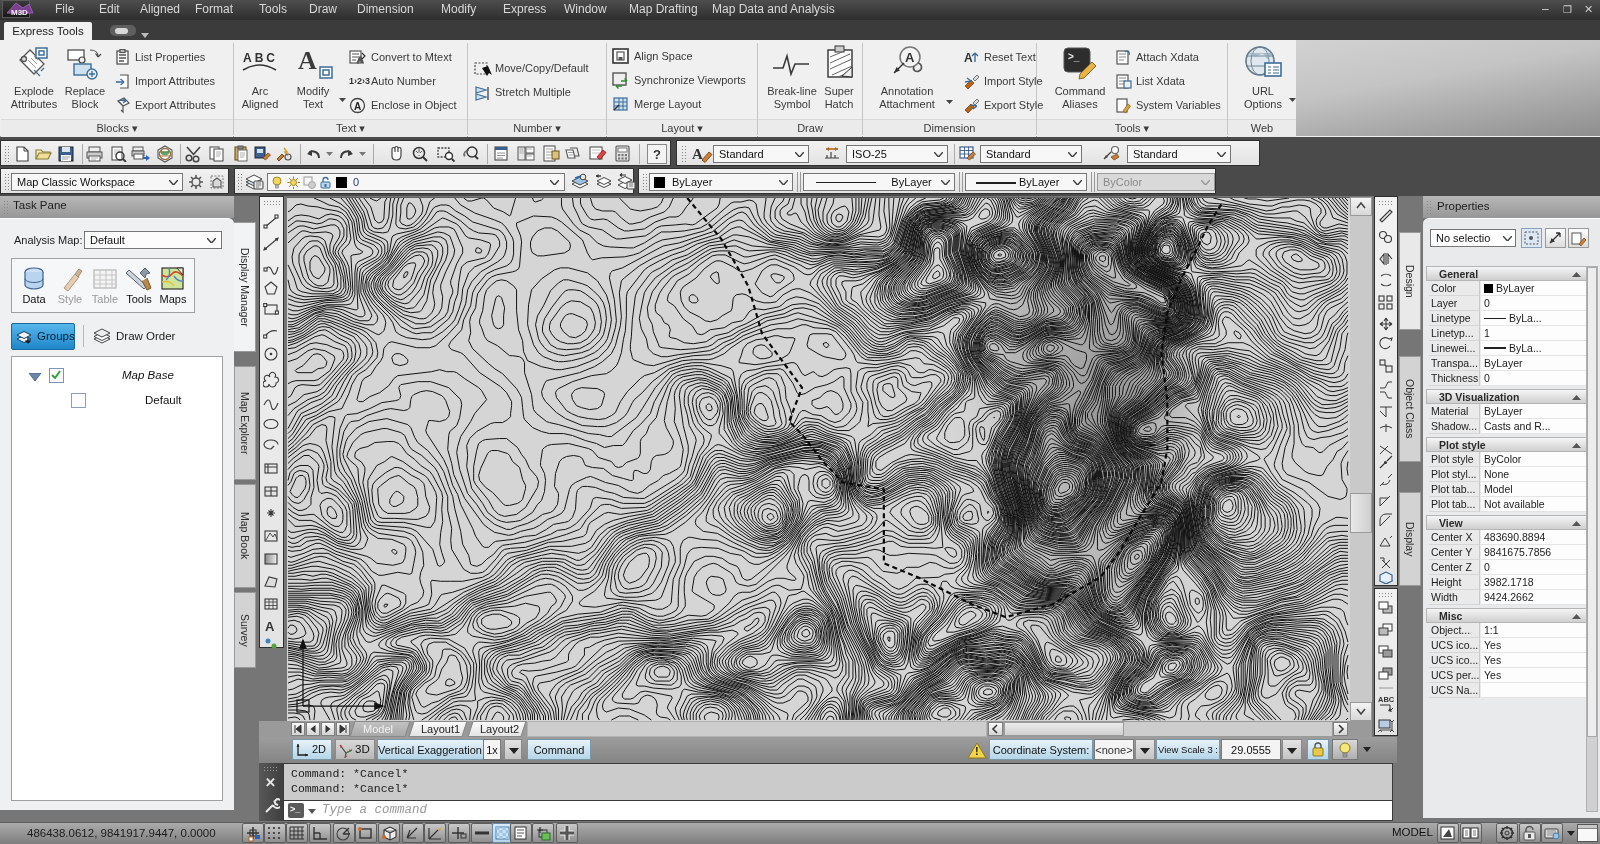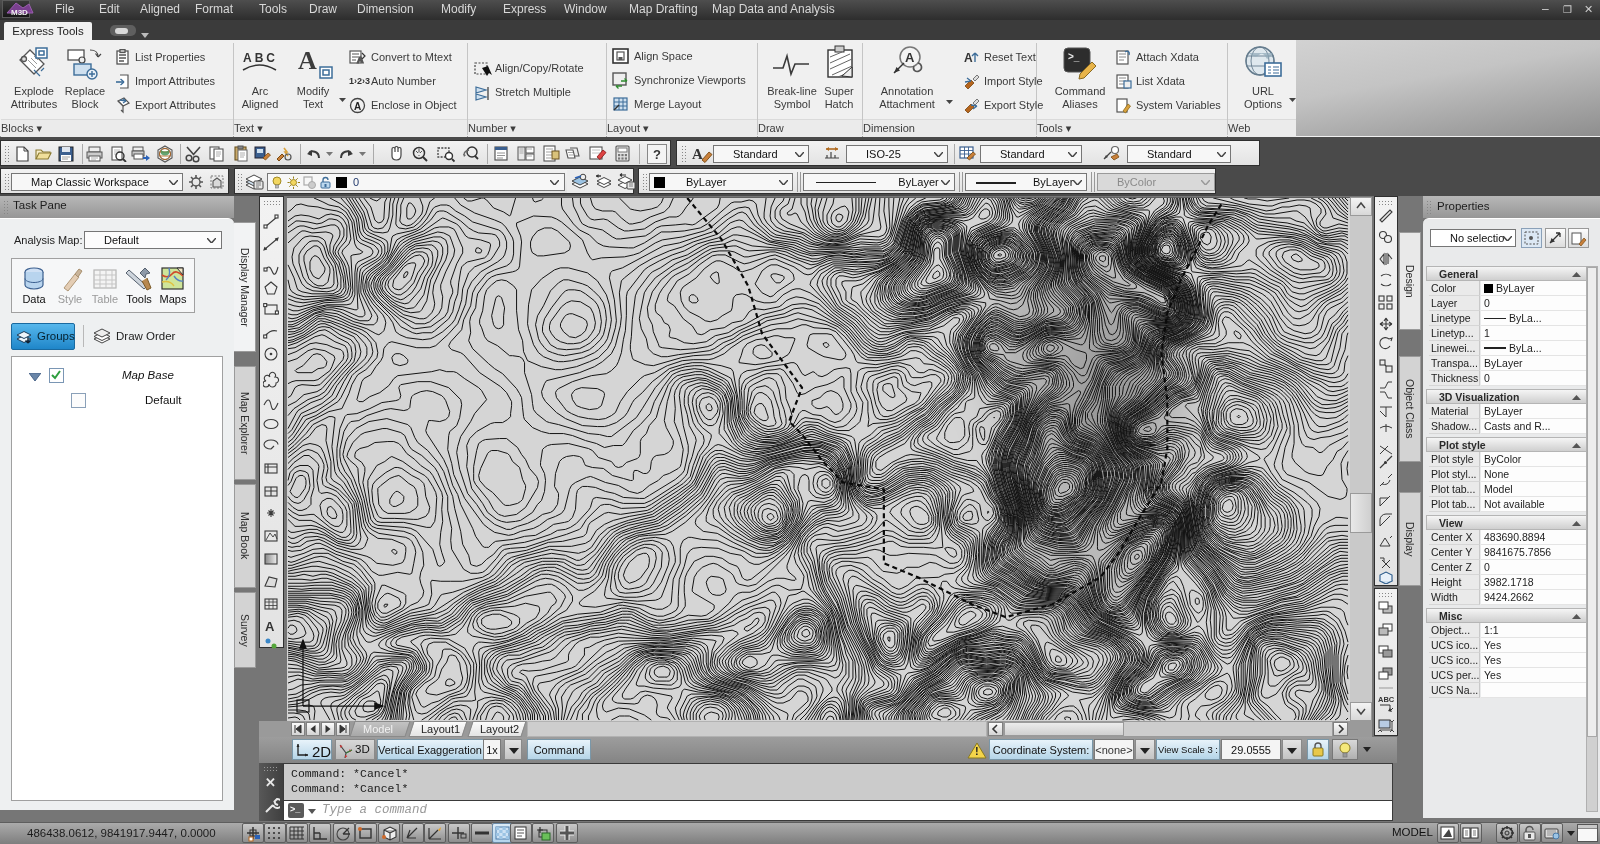--- a/index.html
+++ b/index.html
@@ -1,19 +1,19 @@
 <!DOCTYPE html>
 <html><head><meta charset="utf-8"><style>
 *{margin:0;padding:0;box-sizing:border-box}
 html,body{width:1600px;height:844px;overflow:hidden;font-family:"Liberation Sans",sans-serif;background:#767676;position:relative}
 .ab{position:absolute}
 .tb{position:absolute;background:linear-gradient(#f2f2f2,#e3e3e3);border:1px solid #2f2f2f}
-.combo{position:absolute;height:18px;background:#f7f7f7;border:1px solid #767676;font-size:11px;color:#111;line-height:16px;padding-left:19px;white-space:nowrap}
+.combo{position:absolute;height:18px;background:#f7f7f7;border:1px solid #767676;font-size:11px;color:#111;line-height:16px;padding-left:5px;white-space:nowrap}
 .gr{position:absolute;width:6px;background-image:radial-gradient(#868686 30%,transparent 34%);background-size:3px 3px}
-.ft{position:absolute;top:79px;height:31px;font-size:11px;color:#3c3c3c;text-align:left;line-height:16px;background:#ebebeb;border-top:1px solid #dadada}
+.ft{position:absolute;top:79px;height:31px;font-size:11px;color:#3c3c3c;text-align:center;line-height:16px;background:#ebebeb;border-top:1px solid #dadada}
 .bl{position:absolute;font-size:11px;line-height:13px;color:#3a3a3a;text-align:center}
 .rt{position:absolute;font-size:11px;color:#3a3a3a;white-space:nowrap}
 .sep{position:absolute;width:1px;background:#c5c5c5}
 .mi{position:absolute;top:0;line-height:19px;font-size:12px;color:#d8d8d8}
 .chv{position:absolute}
 .sbt{position:absolute;top:823px;width:22px;height:20px;background:linear-gradient(#c9c9c9,#8e8e8e);border:1px solid #5e5e5e;border-radius:2px}
 .pr{position:absolute;left:1429px;width:155px;height:15px;font-size:10.5px;color:#1c1c1c;line-height:15px}
 .pl{position:absolute;left:0;top:0;width:51px;height:15px;white-space:nowrap;background:#eaeaea;border-right:1px solid #c9c9c9;border-bottom:1px solid #d6d6d6;padding-left:2px;overflow:hidden}
 .pv{position:absolute;left:52px;top:0;width:105px;height:15px;white-space:nowrap;background:#fdfdfd;border-bottom:1px solid #e4e4e4;padding-left:3px;overflow:hidden}
 .ph{position:absolute;left:1426px;width:161px;height:15px;background:linear-gradient(#f5f5f5,#cfcfcf);border:1px solid #b5b5b5;font-size:10.5px;font-weight:bold;color:#2a2a2a;line-height:14px;padding-left:12px}
@@ -161,21 +161,21 @@
       <text x="5" y="12.5" font-size="10" font-weight="bold" fill="#222">A</text>
     </svg>
 <div class="rt" style="left:371px;top:59px">Enclose in Object</div>
 
 <svg class="ab" style="left:474px;top:20px" width="18" height="17">
       <g fill="none" stroke="#444" stroke-width="1.2" stroke-dasharray="2 1.5">
         <rect x="1" y="3" width="12" height="11"></rect>
       </g>
       <path d="M8 8l5 8 2-3 3 2-4-9z" fill="#111"></path>
     </svg>
-<div class="rt" style="left:495px;top:22px">Align/Copy/Rotate</div>
+<div class="rt" style="left:495px;top:22px">Move/Copy/Default</div>
 <svg class="ab" style="left:474px;top:45px" width="18" height="17">
       <g stroke="#3d6d99" fill="#cfe0ef" stroke-width="1.2">
         <path d="M2 2 L12 5 L2 8 Z"></path>
         <path d="M2 9 L12 12 L2 15 Z"></path>
       </g>
       <path d="M14 2v13" stroke="#444" stroke-width="1.3"></path>
     </svg>
 <div class="rt" style="left:495px;top:46px">Stretch Multiple</div>
 
 <svg class="ab" style="left:612px;top:8px" width="18" height="17">
@@ -971,21 +971,21 @@
       </svg>
     </div>
 </div>
 
 <div class="ab" style="left:259px;top:737px;width:1138px;height:26px;background:linear-gradient(#9d9d9d,#848484)">
 <div class="ab" style="left:33px;top:2px;width:40px;height:21px;background:linear-gradient(#e8f3fa,#b5d5e8);border:1px solid #7a97a8">
       <svg width="16" height="18" style="position:absolute;left:1px;top:1px">
         <path d="M4 3v11h10" stroke="#222" stroke-width="1.3" fill="none"></path>
         <path d="M4 3l-1.5 3h3zM14 14l-3-1.5v3z" fill="#222"></path>
       </svg>
-      <span class="ab" style="left:19px;top:3px;font-size:15px;color:#111">2D</span>
+      <span class="ab" style="left:19px;top:3px;font-size:11px;color:#111">2D</span>
     </div>
 <div class="ab" style="left:76px;top:2px;width:40px;height:21px;background:linear-gradient(#d8d8d8,#b8b8b8);border:1px solid #8a8a8a">
       <svg width="16" height="18" style="position:absolute;left:1px;top:1px">
         <path d="M3 4l6 8M9 12l6-3M9 12l-1 5" stroke-width="1.2" fill="none" stroke="#444"></path>
         <path d="M3 4l0.5 3 2-2zM15 9l-3-0.5 1 2.5zM8 17l2.5-2-2.5-1z" fill="#c33"></path>
         <path d="M9 12l6-3" stroke="#3a8a3a"></path>
       </svg>
       <span class="ab" style="left:19px;top:3px;font-size:11.5px;color:#111">3D</span>
     </div>
 <div class="ab" style="left:118px;top:2px;width:109px;height:21px;background:linear-gradient(#e8f3fa,#b5d5e8);border:1px solid #7a97a8;font-size:11px;color:#111;line-height:20px;text-align:center">Vertical Exaggeration:</div>

